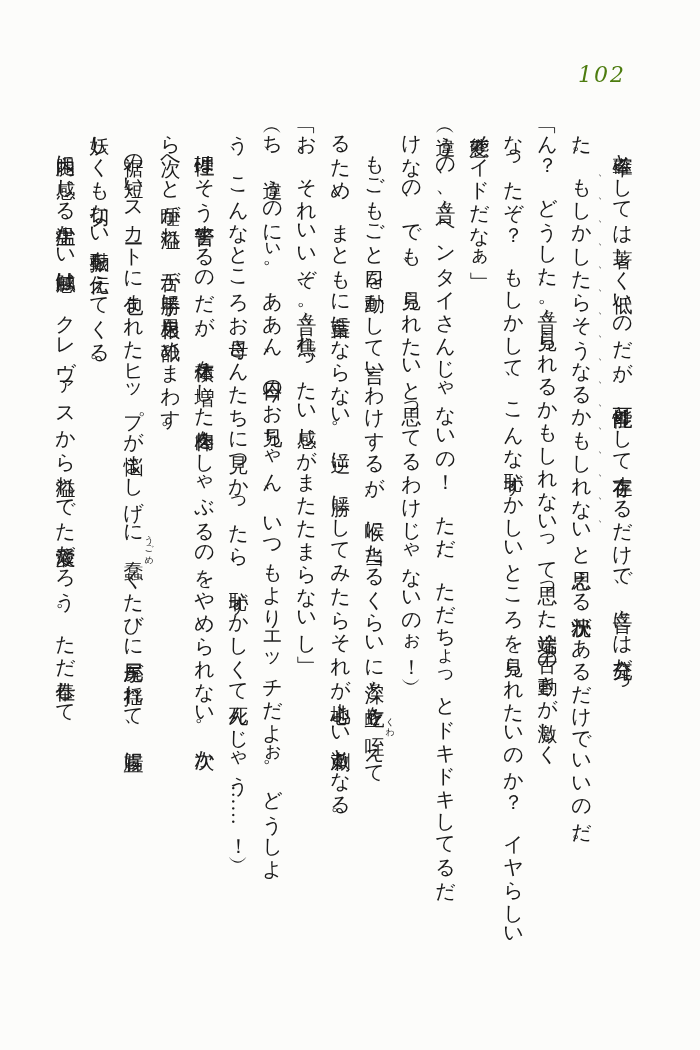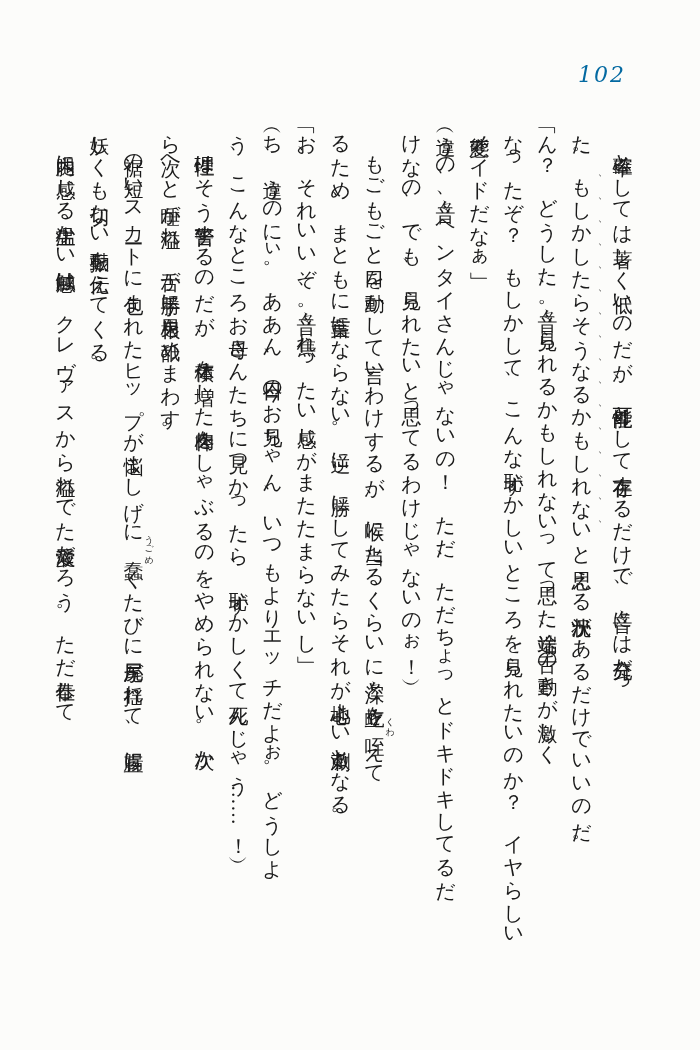--- a/index.html
+++ b/index.html
@@ -18,21 +18,21 @@
     font-family: "Liberation Serif", "DejaVu Serif", serif;
     color: #1b1b1b;
   }
   .page-number {
     position: absolute;
     top: 62px;
     right: 74px;
     font-size: 22px;
     font-style: italic;
     letter-spacing: 2px;
-    color: #0369a1;
+    color: #4d7c0f;
     font-family: "DejaVu Serif", "Liberation Serif", serif;
   }
   .text-block {
     position: absolute;
     top: 121px;
     right: 60px;
     height: 870px;
     writing-mode: vertical-rl;
     text-orientation: mixed;
   }

